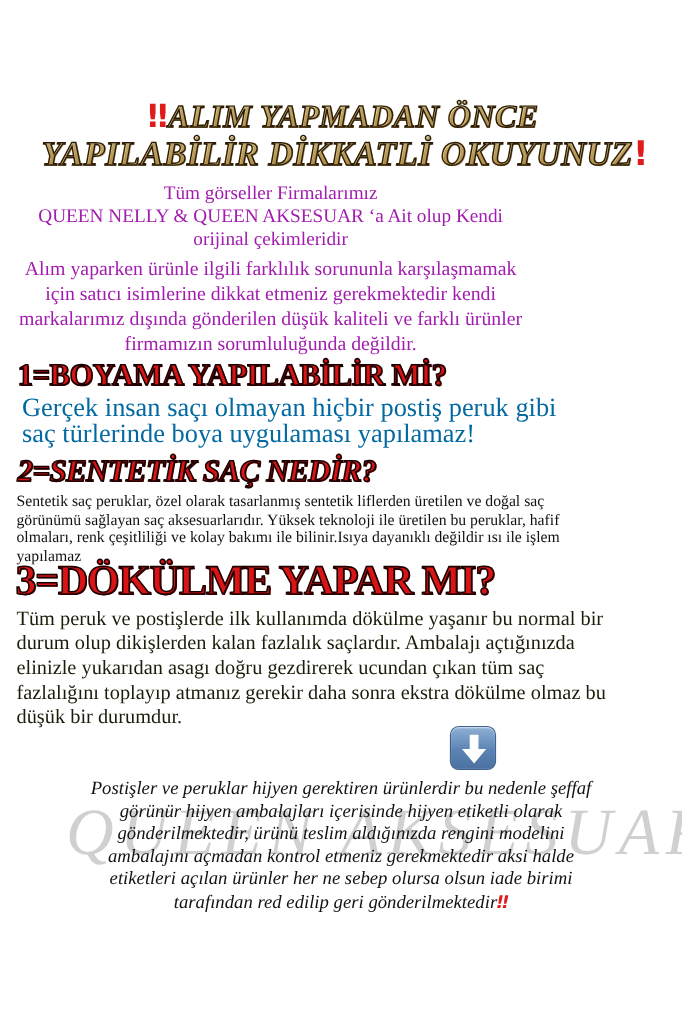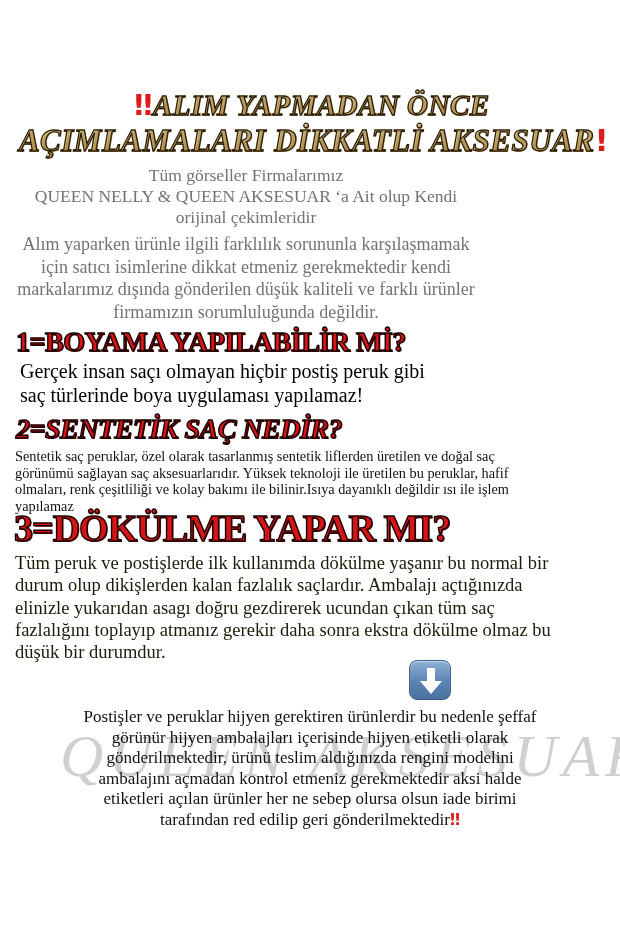--- a/index.html
+++ b/index.html
@@ -22,21 +22,21 @@
     -webkit-background-clip: text; background-clip: text;
     -webkit-text-fill-color: transparent;
     -webkit-text-stroke: 1.3px #2a1c08;
     text-shadow: 1px 1px 0 rgba(80,50,10,0.35);
   }
   .bang { color: #e01b1b; -webkit-text-stroke: 0; font-style: normal; font-family: "DejaVu Sans", sans-serif; font-weight: bold; }
 
   
   .intro {
     position: absolute; left: 0; width: 492px; text-align: center;
-    color: #737373; font-size: 17.5px; line-height: 21px;
+    color: #a21caf; font-size: 17.5px; line-height: 21px;
   }
   .intro-a { top: 165px; }
   .intro-b { top: 233px; font-size: 18px; line-height: 22.5px; }
 
   
   .sec-h {
     position: absolute; white-space: nowrap;
     font-family: "Liberation Serif", "DejaVu Serif", serif; font-weight: bold;
     color: #d91414;
     -webkit-text-stroke: 1.4px #1a0000;
@@ -52,24 +52,24 @@
   .down-icon {
     position: absolute; left: 409px; top: 660px; width: 42px; height: 40px;
     border-radius: 8px;
     background: linear-gradient(180deg, #8fb0d4 0%, #5b83b3 55%, #4b71a0 100%);
     border: 1px solid #3f6290;
     box-shadow: inset 0 1px 1px rgba(255,255,255,0.5);
   }
   .down-icon svg { position: absolute; left: 7px; top: 5px; }
 
   
-  .body-1 { position: absolute; left: 20px; top: 359px; font-size: 20px; line-height: 24px; color: #000000; }
+  .body-1 { position: absolute; left: 20px; top: 359px; font-size: 24px; line-height: 24px; color: #0369a1; }
   .body-2 { position: absolute; left: 15px; top: 448px; font-size: 14.3px; line-height: 16.5px; color: #111; width: 600px; }
   .body-3 { position: absolute; left: 15px; top: 552px; font-size: 18.5px; line-height: 22.3px; color: #1c1c0a; width: 600px; font-family: Liberation Serif, serif; }
-  .body-4 { position: absolute; left: 0; top: 707px; width: 620px; text-align: center; font-size: 17px; line-height: 20.5px; color: #111; }
+  .body-4 { position: absolute; left: 0; top: 707px; width: 620px; text-align: center; font-size: 17px; line-height: 20.5px; color: #111; font-style: italic; }
   .body-4 .bang-small { color: #e01b1b; font-family: "DejaVu Sans", sans-serif; font-weight: bold; font-size: 16px; }
 
   .line { display: block; white-space: nowrap; }
 
   
   .watermark {
     position: absolute; left: 60px; top: 722px; width: 560px;
     font-family: "Liberation Serif", "DejaVu Serif", serif; font-style: italic;
     font-size: 60px; letter-spacing: 6px; color: rgba(150,150,150,0.45);
     white-space: nowrap; pointer-events: none;
@@ -77,21 +77,21 @@
 </style>
 </head>
 <body>
 
 <div class="page">
 
   <div class="title-line title-1">
     <span class="bang">‼</span><span class="gold">ALIM YAPMADAN ÖNCE</span>
   </div>
   <div class="title-line title-2">
-    <span class="gold">AÇIMLAMALARI DİKKATLİ AKSESUAR</span><span class="bang">!</span>
+    <span class="gold">YAPILABİLİR DİKKATLİ OKUYUNUZ</span><span class="bang">!</span>
   </div>
 
   <div class="intro intro-a">
     <span class="line">Tüm görseller Firmalarımız</span>
     <span class="line">QUEEN NELLY &amp; QUEEN AKSESUAR ‘a Ait olup Kendi</span>
     <span class="line">orijinal çekimleridir</span>
   </div>
   <div class="intro intro-b">
     <span class="line">Alım yaparken ürünle ilgili farklılık sorununla karşılaşmamak</span>
     <span class="line">için satıcı isimlerine dikkat etmeniz gerekmektedir kendi</span>

